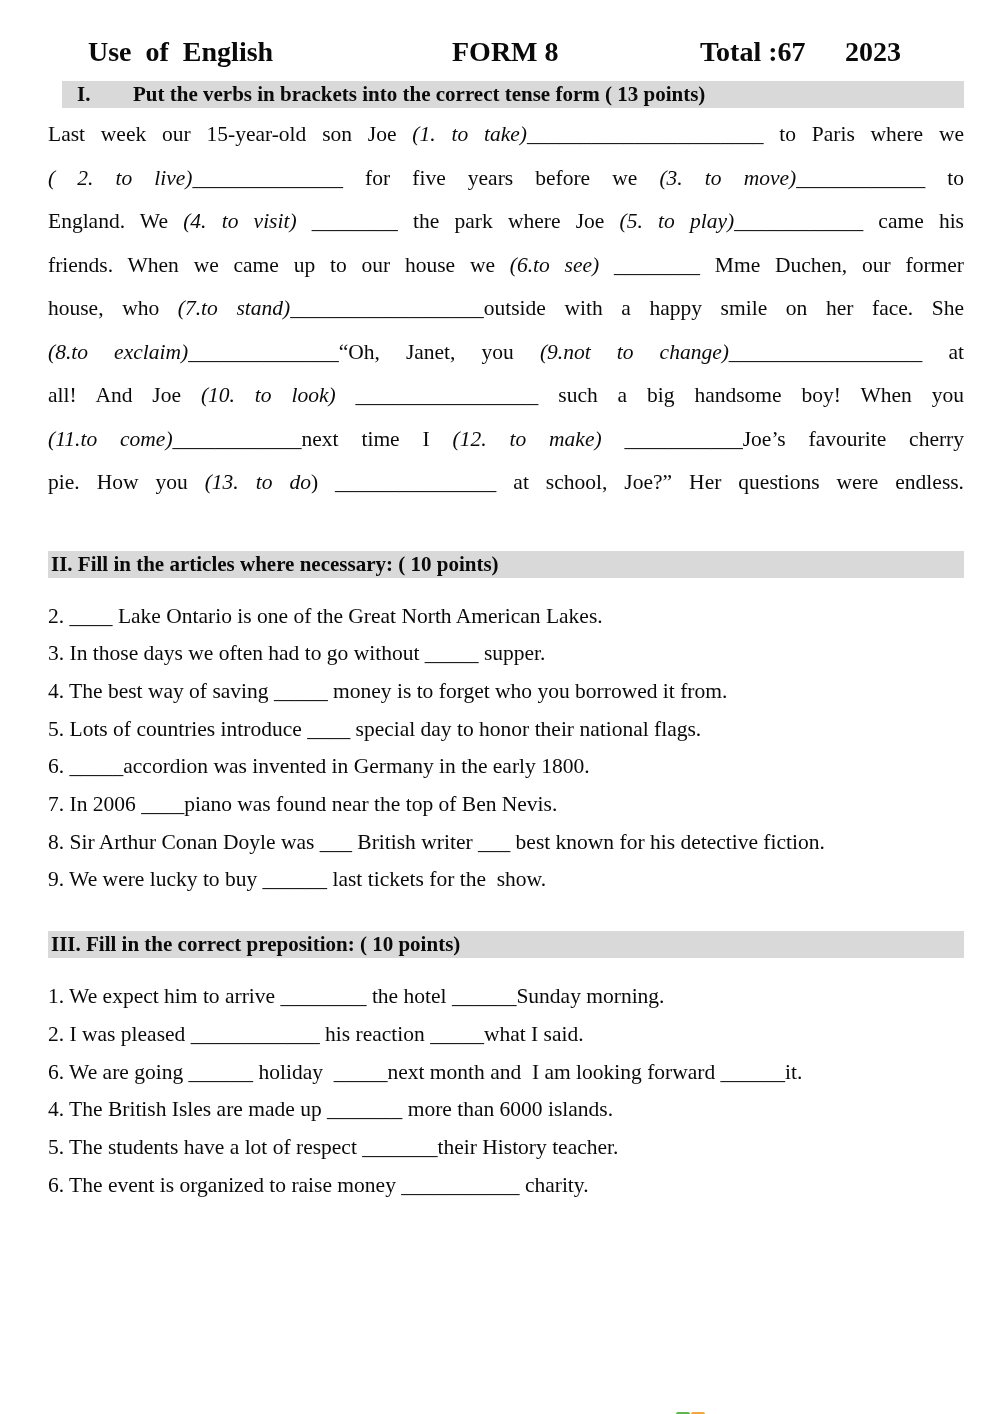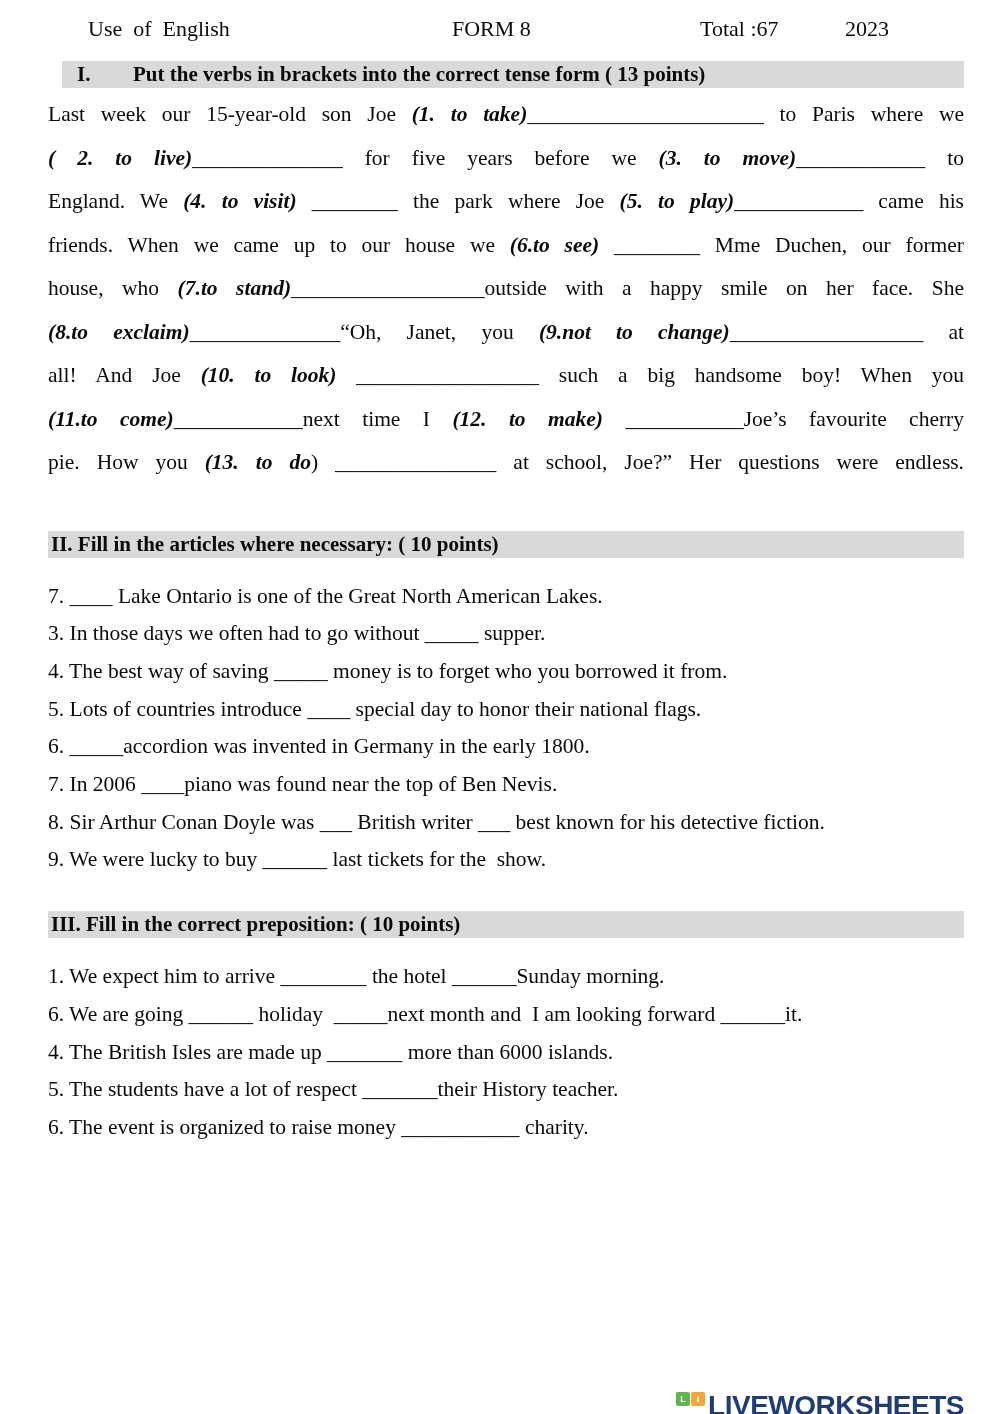--- a/index.html
+++ b/index.html
@@ -12,24 +12,24 @@
   }
   .page {
     position: relative;
     width: 1000px; height: 1414px;
     padding: 0 36px 0 48px;
     box-sizing: border-box;
   }
   
   .header {
     position: relative;
-    margin-top: 16px;
+    margin-top: 36px;
     height: 26px;
-    font-weight: normal;
-    font-size: 22px;
+    font-weight: bold;
+    font-size: 28px;
     white-space: pre;
   }
   .h-left   { position: absolute; left: 40px;  top: 0; }
   .h-center { position: absolute; left: 404px; top: 0; }
   .h-total  { position: absolute; left: 652px; top: 0; }
   .h-year   { position: absolute; left: 797px; top: 0; }
   
   .secbar {
     background: #d9d9d9;
     font-weight: bold;
@@ -49,21 +49,21 @@
   .secbar.sec3 { margin-top: 32px; }
   
   .para { margin-top: 5px; }
   .tline {
     font-size: 21.5px;
     line-height: 43.5px;
     text-align: justify;
     text-align-last: justify;
     white-space: normal;
   }
-  .tline .bi { font-weight: bold; font-style: italic; }
+  .tline .bi { font-weight: normal; font-style: italic; }
   
   .items { margin-top: 20px; }
   .item {
     font-size: 21.5px;
     line-height: 37.7px;
     white-space: pre;
   }
   
   .footer {
     position: absolute;
@@ -123,36 +123,37 @@
       <div class="tline"><span>all! And Joe </span><span class="bi">(10. to look)</span><span> _________________ such a big handsome boy! When you</span></div>
       <div class="tline"><span class="bi">(11.to come)</span><span>____________next time I </span><span class="bi">(12. to make)</span><span> ___________Joe’s favourite cherry</span></div>
       <div class="tline"><span>pie. How you </span><span class="bi">(13. to do</span><span>) _______________ at school, Joe?” Her questions were endless.</span></div>
     </div>
 
   <div class="secbar sec2">
     <span>II. Fill in the articles where necessary: ( 10 points)</span>
   </div>
 
   <div class="items">
-      <div class="item">7. ____ Lake Ontario is one of the Great North American Lakes.</div>
+      <div class="item">2. ____ Lake Ontario is one of the Great North American Lakes.</div>
       <div class="item">3. In those days we often had to go without _____ supper.</div>
       <div class="item">4. The best way of saving _____ money is to forget who you borrowed it from.</div>
       <div class="item">5. Lots of countries introduce ____ special day to honor their national flags.</div>
       <div class="item">6. _____accordion was invented in Germany in the early 1800.</div>
       <div class="item">7. In 2006 ____piano was found near the top of Ben Nevis.</div>
       <div class="item">8. Sir Arthur Conan Doyle was ___ British writer ___ best known for his detective fiction.</div>
       <div class="item">9. We were lucky to buy ______ last tickets for the  show.</div>
     </div>
 
   <div class="secbar sec3">
     <span>III. Fill in the correct preposition: ( 10 points)</span>
   </div>
 
   <div class="items">
       <div class="item">1. We expect him to arrive ________ the hotel ______Sunday morning.</div>
+      <div class="item">2. I was pleased ____________ his reaction _____what I said.</div>
       <div class="item">6. We are going ______ holiday  _____next month and  I am looking forward ______it.</div>
       <div class="item">4. The British Isles are made up _______ more than 6000 islands.</div>
       <div class="item">5. The students have a lot of respect _______their History teacher.</div>
       <div class="item">6. The event is organized to raise money ___________ charity.</div>
     </div>
 
   <div class="footer">
     <span class="logo-grid">
         <span class="sq" style="background: rgb(98, 180, 79);">L</span>
         <span class="sq" style="background: rgb(242, 167, 61);">I</span>

